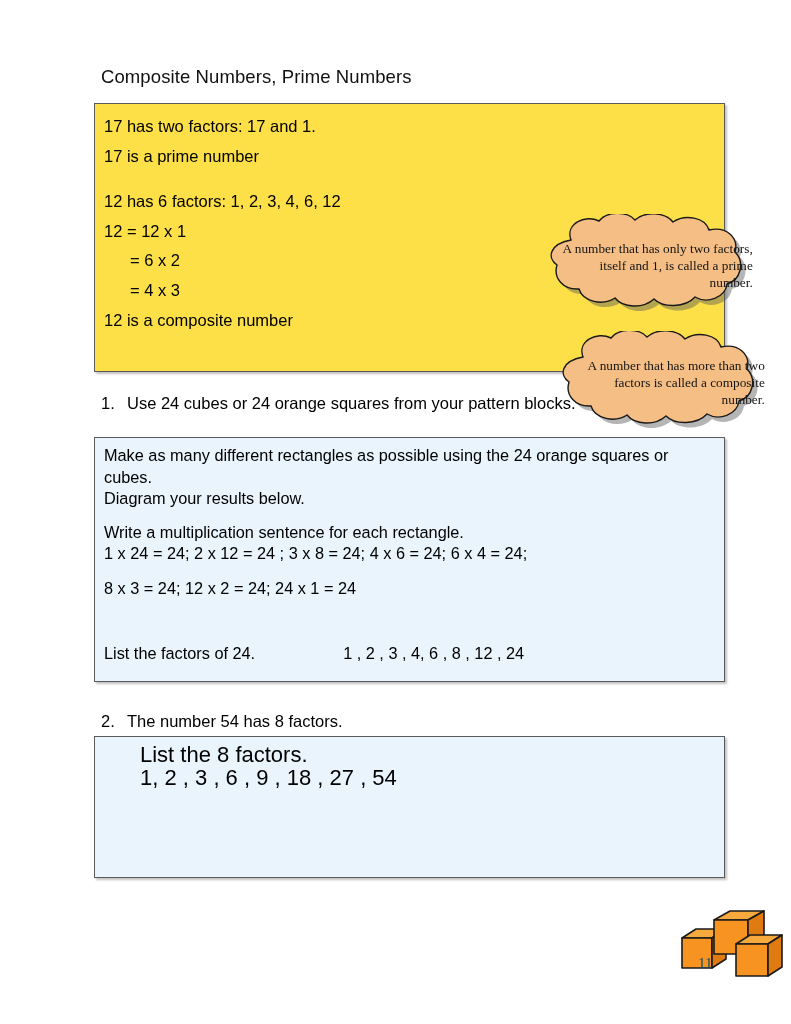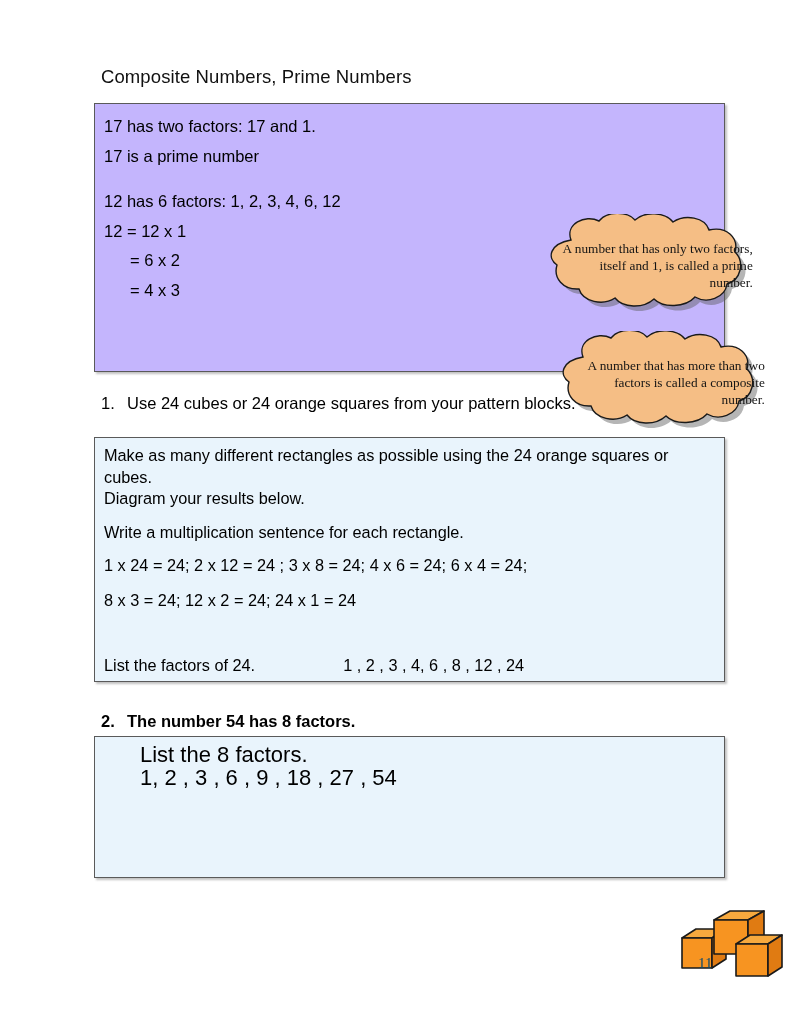--- a/index.html
+++ b/index.html
@@ -39,21 +39,21 @@
     position: absolute;
     box-sizing: border-box;
     border: 1px solid #5a5a5a;
     box-shadow: 2px 2px 2px rgba(120,120,120,0.45);
   }
   .box-cyan {
     left: 76px;
     top: 103px;
     width: 631px;
     height: 269px;
-    background: #c4b5fd;
+    background: #fde047;
   }
   .box-blue-1 {
     left: 76px;
     top: 437px;
     width: 631px;
     height: 245px;
     background: #e9f4fc;
   }
   .box-blue-2 {
     left: 76px;
@@ -103,40 +103,40 @@
   .cloud-2 { left: 452px; top: 227px; width: 242px; height: 102px; }
 
   
   .num-item {
     position: absolute;
     font-size: 16.5px;
     white-space: nowrap;
   }
   .num-item .num { display: inline-block; width: 26px; }
   .item-1 { left: 83px; top: 394px; }
-  .item-2 { left: 83px; top: 712px; font-weight: bold; }
+  .item-2 { left: 83px; top: 712px; }
 
   
   .b2-text {
     position: absolute;
     left: 9px;
     top: 7px;
     width: 612px;
     font-size: 16.3px;
   }
   .b2-para {
     line-height: 21.5px;
     width: 605px;
   }
   .b2-line {
     line-height: 21.5px;
     white-space: nowrap;
   }
   .b2-spaced { margin-top: 12px; white-space: nowrap; line-height: 21.5px; }
-  .b2-mult { margin-top: 12px; white-space: nowrap; line-height: 21.5px; }
+  .b2-mult { white-space: nowrap; line-height: 21.5px; }
   .b2-mult2 { margin-top: 13px; white-space: nowrap; line-height: 21.5px; }
   .b2-factors {
     margin-top: 44px;
     white-space: nowrap;
     line-height: 21.5px;
   }
   .b2-factors .ans { display: inline-block; margin-left: 88px; }
 
   
   .cubes {
@@ -178,20 +178,21 @@
   <div class="box box-cyan">
 
     <div class="cyan-text">
       <div class="ln">17 has two factors: 17 and 1.</div>
       <div class="ln">17 is a prime number</div>
       <div class="gap"></div>
       <div class="ln">12 has 6 factors: 1, 2, 3, 4, 6, 12</div>
       <div class="ln">12 = 12 x 1</div>
       <div class="ln indent">= 6 x 2</div>
       <div class="ln indent">= 4 x 3</div>
+      <div class="ln">12 is a composite number</div>
     </div>
 
     <div class="cloud cloud-1">
       <svg viewBox="0 0 242 102" preserveAspectRatio="none">
         <g transform="translate(5,5)">
           <path d="M36,26 C30,10 50,0 64,7 C72,-3 92,-3 100,6 C110,-3 130,-2 138,8
                    C150,0 170,3 174,16 C192,12 204,24 200,38 C210,48 206,66 192,70
                    C190,84 172,90 160,83 C150,94 128,94 119,85 C108,95 88,94 80,84
                    C68,92 48,88 44,75 C28,76 18,64 22,51 C12,44 14,30 36,26 Z" fill="rgba(90,90,90,0.45)"></path>
         </g>

